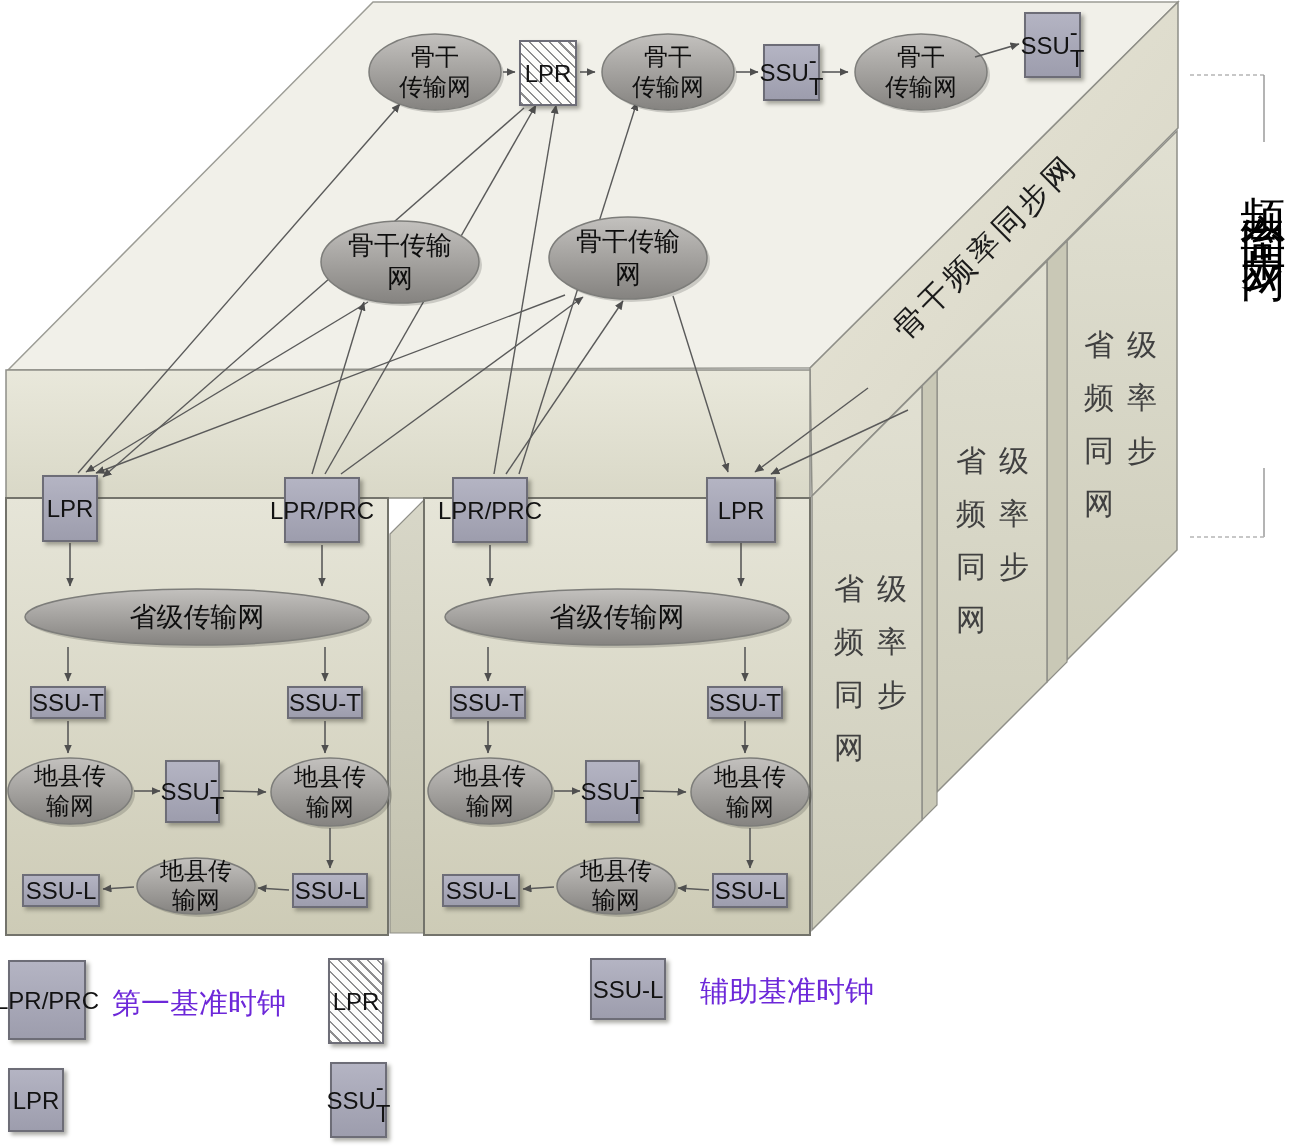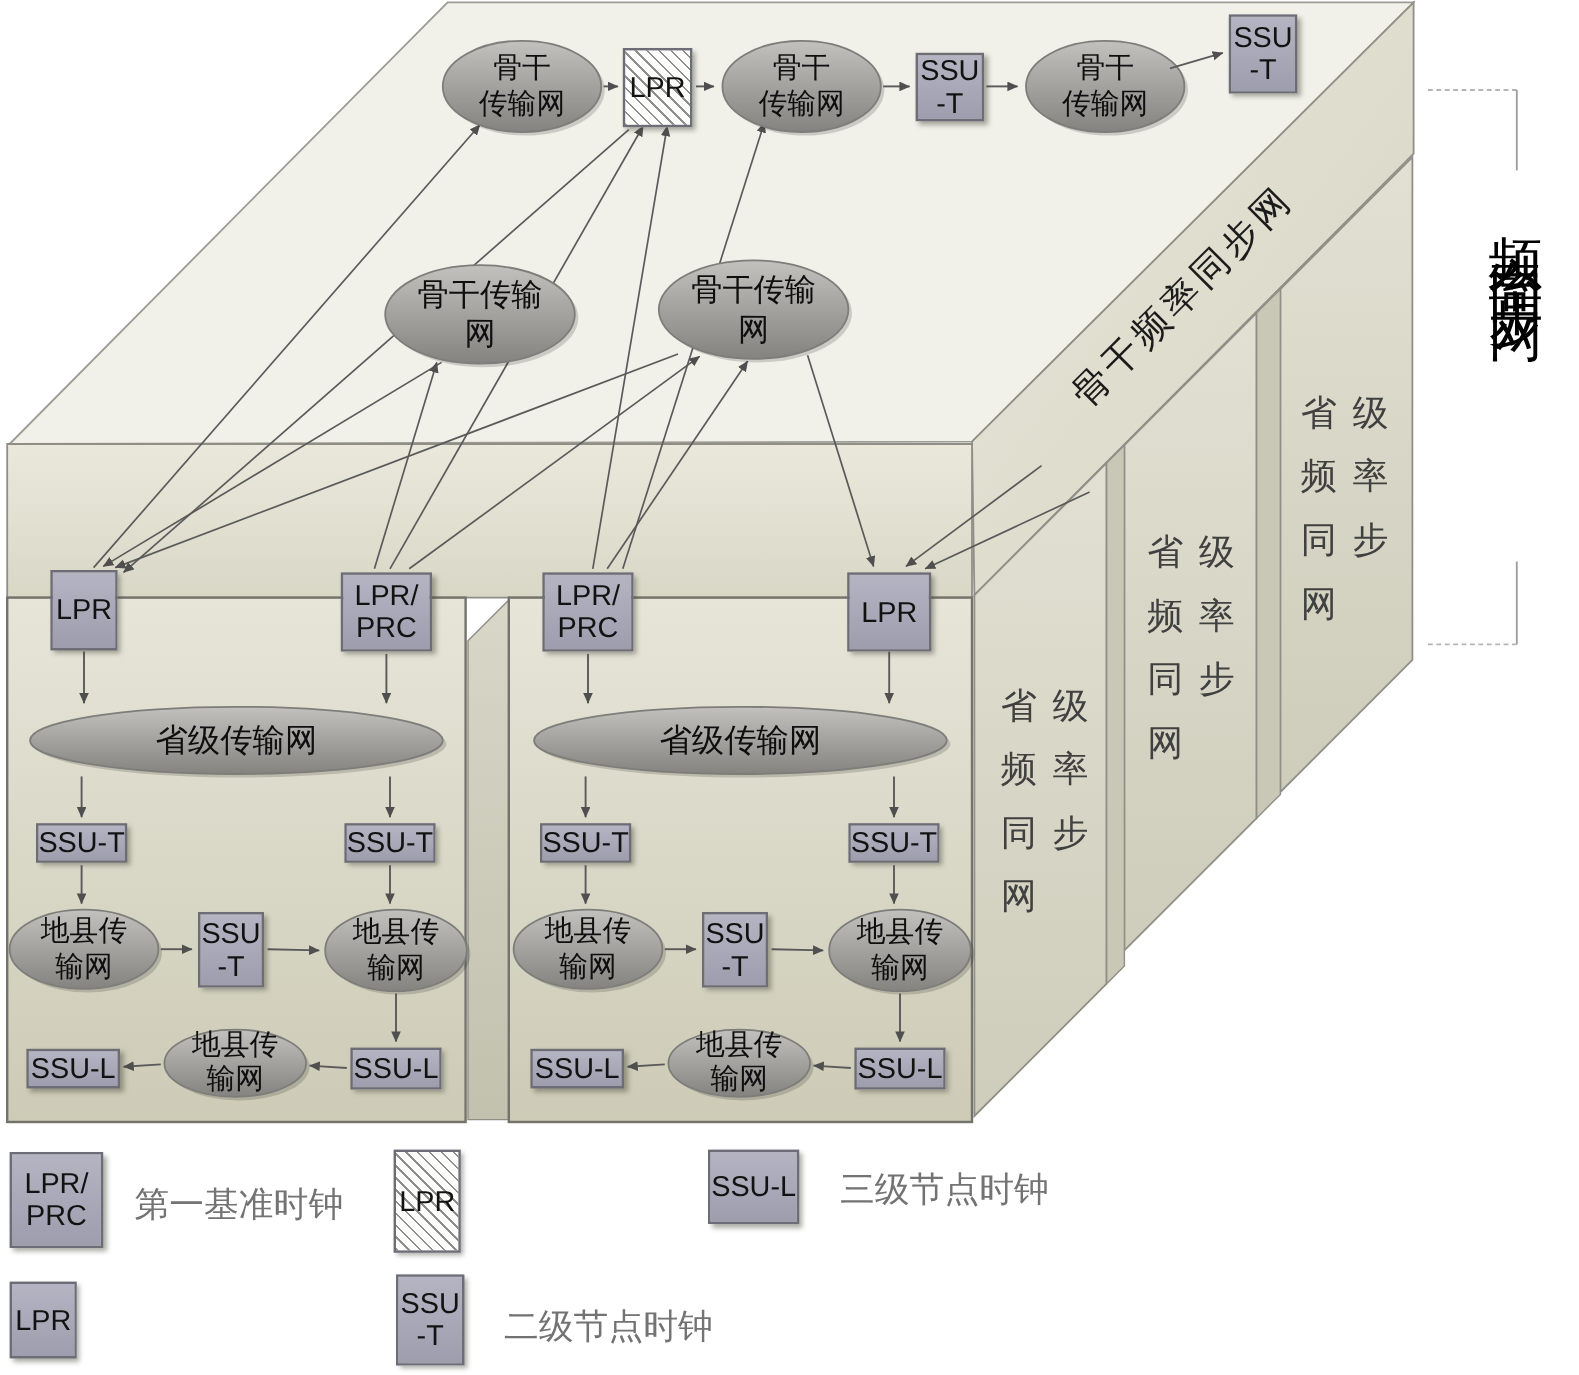--- a/index.html
+++ b/index.html
@@ -2,21 +2,21 @@
 <html><head>
 <meta charset="utf-8">
 <style>
   html,body{margin:0;padding:0;background:#ffffff;}
   #stage{
     position:relative;width:1316px;height:1146px;background:#ffffff;
     font-family:"Liberation Sans",sans-serif;color:#151515;overflow:hidden;
   }
   #scene-svg{position:absolute;left:0;top:0;}
   .node{
-    position:absolute;display:flex;flex-direction:column;align-items:center;justify-content:center;
+    position:absolute;display:flex;flex-direction:row;align-items:center;justify-content:center;
     background:linear-gradient(#b4b4c3,#9d9dad);border:2px solid #6d6d77;box-sizing:border-box;
     box-shadow:3px 3px 4px rgba(70,70,60,.45);font-size:24px;line-height:27px;color:#121212;
   }
   .node.hatched{
     background:
       repeating-linear-gradient(45deg, rgba(130,130,130,.9) 0 1.5px, rgba(255,255,255,0) 1.5px 7px),
       #fdfdfb;
   }
   .ellipse-label{
     position:absolute;display:flex;flex-direction:column;align-items:center;justify-content:center;
@@ -28,21 +28,21 @@
   }
   .band-text{
     position:absolute;font-family:"Liberation Serif",serif;font-size:31px;letter-spacing:4px;
     color:#1b1b1b;transform:rotate(-45deg);transform-origin:center;white-space:nowrap;
   }
   .side-title{
     position:absolute;font-family:"Liberation Serif",serif;font-size:46px;color:#000;
     writing-mode:vertical-rl;text-orientation:upright;letter-spacing:16px;
   }
   .legend-label{
-    position:absolute;font-family:"Liberation Serif",serif;font-size:29px;color:#737373;white-space:nowrap;
+    position:absolute;font-family:"Liberation Serif",serif;font-size:29px;color:#6d28d9;white-space:nowrap;
   }
 </style>
 </head>
 <body>
 <div id="stage">
 
 <svg id="scene-svg" width="1316" height="1146" viewBox="0 0 1316 1146">
   <defs>
     <marker id="ah" markerWidth="11" markerHeight="9" refX="8.5" refY="4" orient="auto" markerUnits="userSpaceOnUse">
       <path d="M0,0 L9,4 L0,8 z" fill="#4f4f4f"></path>
@@ -341,25 +341,24 @@
 </div>
 <div class="legend-label" style="left:112px;top:984px;">第一基准时钟</div>
 
 <div class="node hatched" style="left:328px;top:958px;width:56px;height:86px;">
   <div>LPR</div>
 </div>
 
 <div class="node" style="left:590px;top:958px;width:76px;height:62px;">
   <div>SSU-L</div>
 </div>
-<div class="legend-label" style="left:700px;top:972px;">三级节点时钟</div>
+<div class="legend-label" style="left:700px;top:972px;">辅助基准时钟</div>
 
 <div class="node" style="left:8px;top:1068px;width:56px;height:64px;">
   <div>LPR</div>
 </div>
 
 <div class="node" style="left:330px;top:1062px;width:57px;height:76px;">
   <div>SSU</div>
   <div>-T</div>
 </div>
-<div class="legend-label" style="left:420px;top:1086px;">二级节点时钟</div>
 
 </div>
 
 </body></html>

